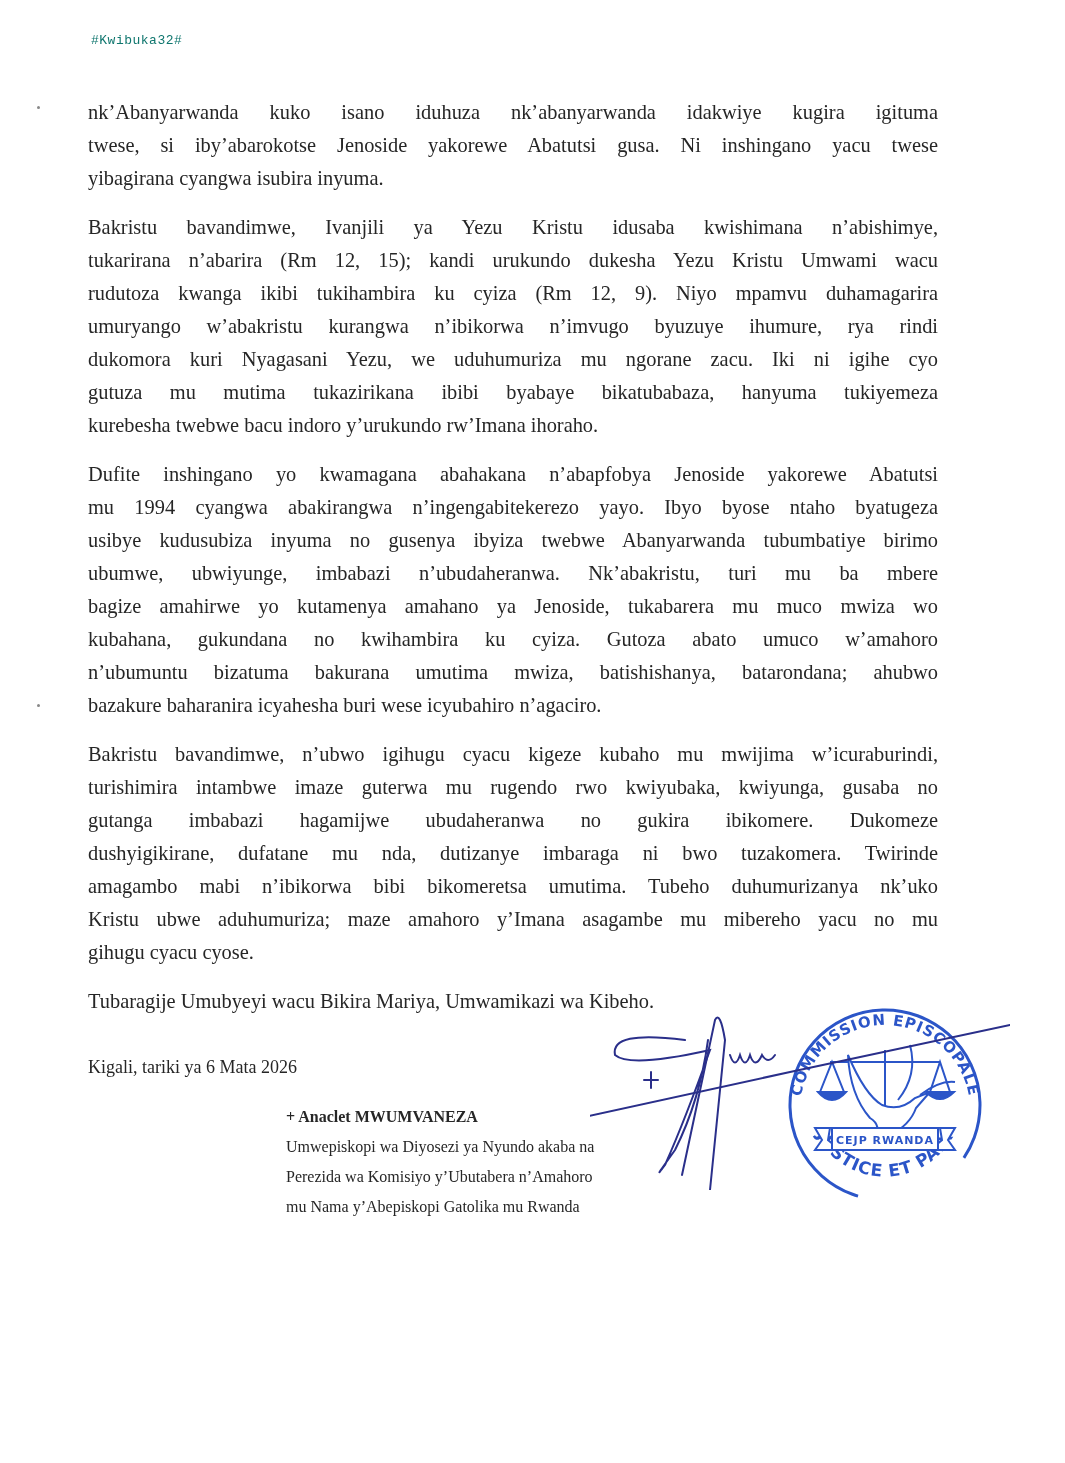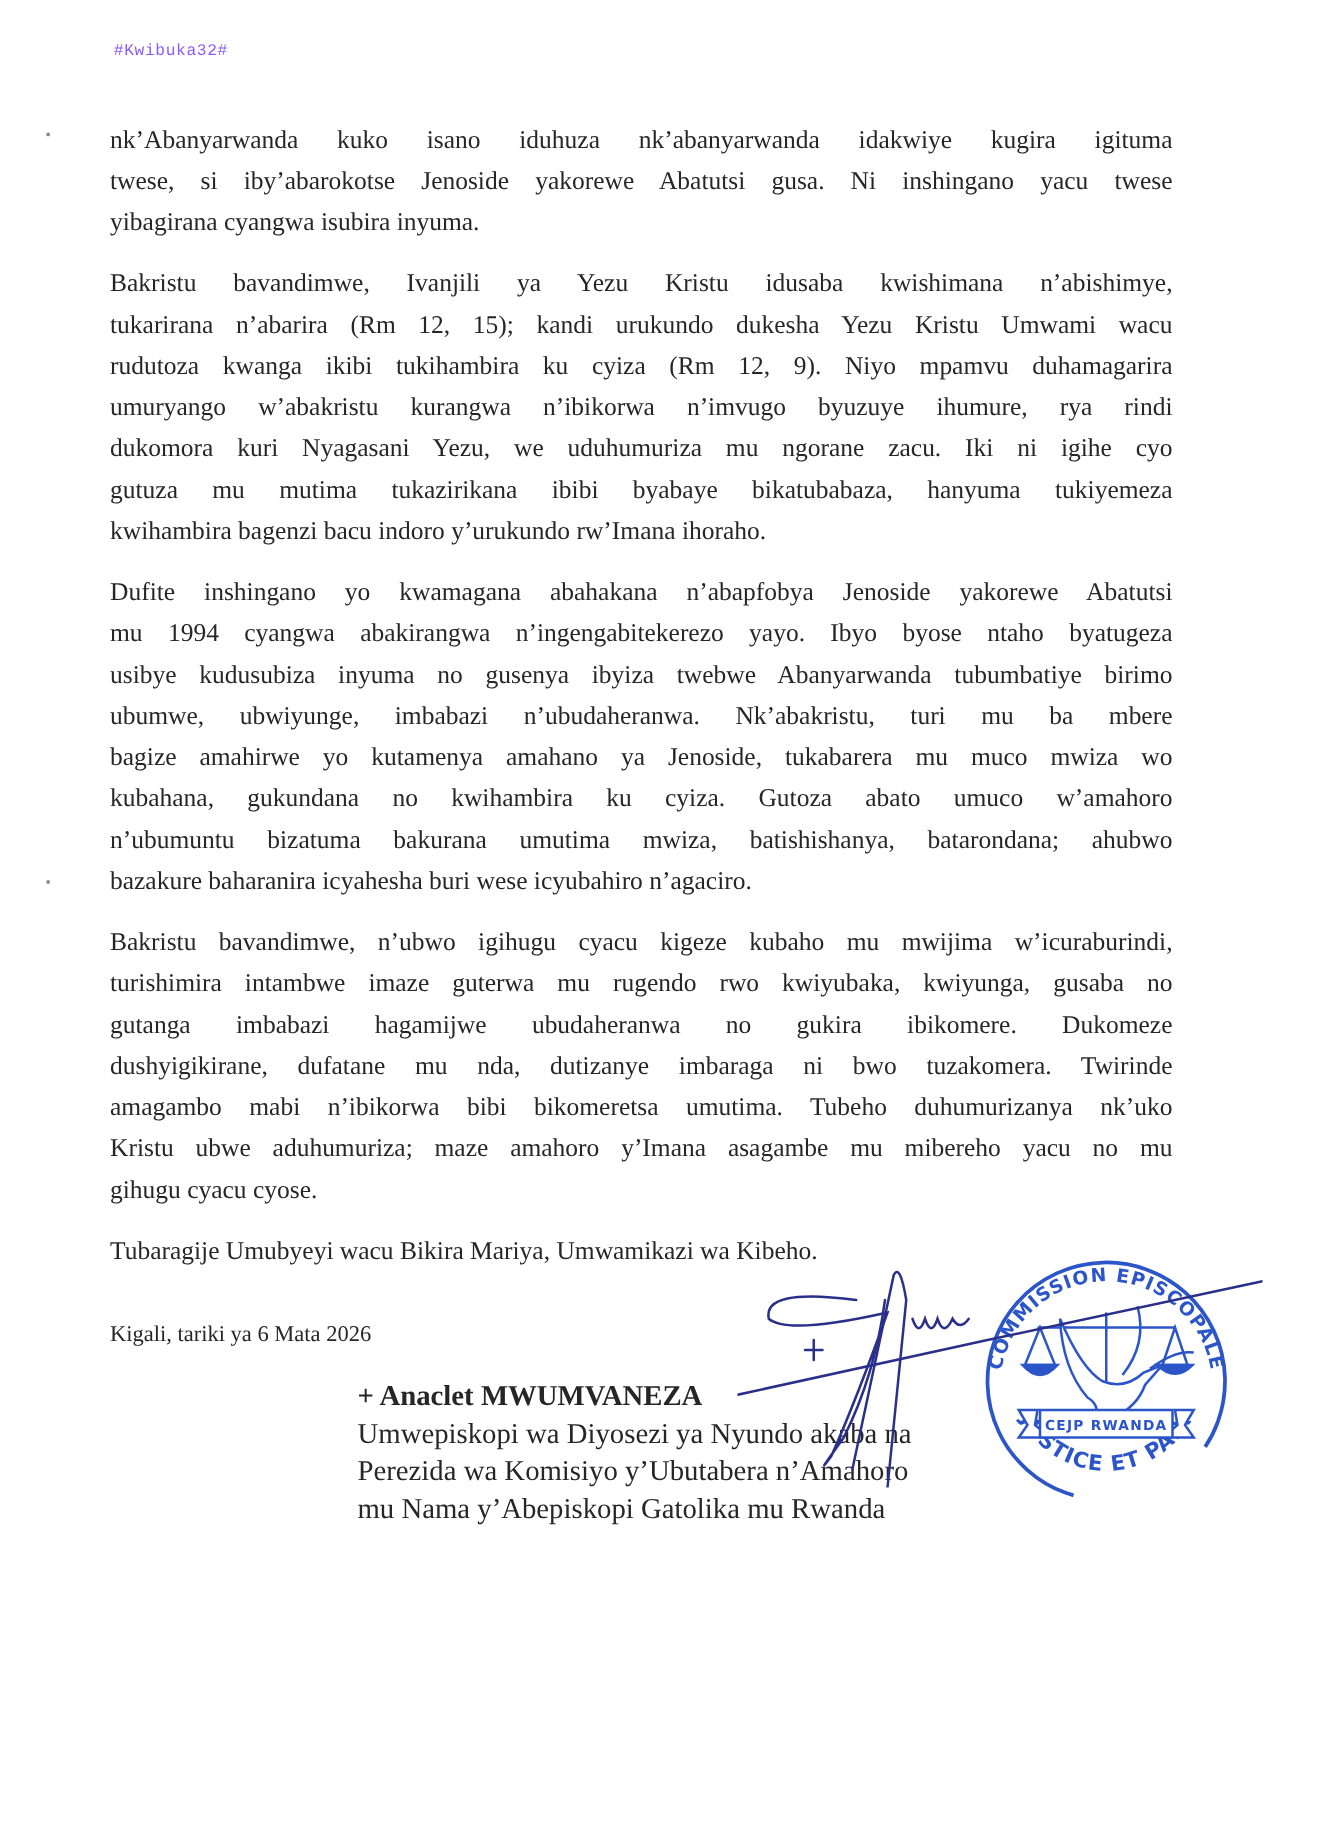--- a/index.html
+++ b/index.html
@@ -1,26 +1,26 @@
 <!DOCTYPE html>
 <html><head>
 <meta charset="utf-8">
 <style>
   html, body { margin: 0; padding: 0; background: #ffffff; }
   body { width: 1065px; height: 1463px; position: relative; overflow: hidden;
          font-family: "Liberation Serif", serif; color: #262626; }
   .hashtag { position: absolute; left: 91px; top: 33px; font-family: "Liberation Mono", monospace;
-             font-size: 13px; color: #8b5cf6; letter-spacing: 0.5px; }
+             font-size: 13px; color: #0f766e; letter-spacing: 0.5px; }
   .speck { position: absolute; width: 3px; height: 3px; background: #888; border-radius: 50%; }
   .body-text { position: absolute; left: 88px; top: 96px; width: 850px; font-size: 20.4px; line-height: 33px; }
   .para { margin: 0 0 16px 0; text-align: justify; text-align-last: left; }
   .para .ln { display: block; text-align: justify; text-align-last: justify; white-space: nowrap; }
   .para .ln.last { text-align-last: left; }
   .date { position: absolute; left: 88px; top: 1057px; font-size: 18px; }
-  .sig-block { position: absolute; left: 286px; top: 1102px; font-size: 23px; line-height: 30px; }
+  .sig-block { position: absolute; left: 286px; top: 1102px; font-size: 16px; line-height: 30px; }
   .sig-name { font-weight: bold; }
   .signature { position: absolute; left: 590px; top: 1000px; width: 420px; height: 190px; }
   .stamp { position: absolute; left: 770px; top: 1000px; width: 230px; height: 200px; }
 </style>
 </head>
 <body>
 
 <div class="hashtag">#Kwibuka32#</div>
 <div class="speck" style="left:37px;top:106px;"></div>
 <div class="speck" style="left:37px;top:704px;"></div>
@@ -31,21 +31,21 @@
     <span class="ln">twese, si iby’abarokotse Jenoside yakorewe Abatutsi gusa. Ni inshingano yacu twese</span>
     <span class="ln last">yibagirana cyangwa isubira inyuma.</span>
   </p>
   <p class="para">
     <span class="ln">Bakristu bavandimwe, Ivanjili ya Yezu Kristu idusaba kwishimana n’abishimye,</span>
     <span class="ln">tukarirana n’abarira (Rm 12, 15); kandi urukundo dukesha Yezu Kristu Umwami wacu</span>
     <span class="ln">rudutoza kwanga ikibi tukihambira ku cyiza (Rm 12, 9). Niyo mpamvu duhamagarira</span>
     <span class="ln">umuryango w’abakristu kurangwa n’ibikorwa n’imvugo byuzuye ihumure, rya rindi</span>
     <span class="ln">dukomora kuri Nyagasani Yezu, we uduhumuriza mu ngorane zacu. Iki ni igihe cyo</span>
     <span class="ln">gutuza mu mutima tukazirikana ibibi byabaye bikatubabaza, hanyuma tukiyemeza</span>
-    <span class="ln last">kwihambira bagenzi bacu indoro y’urukundo rw’Imana ihoraho.</span>
+    <span class="ln last">kurebesha twebwe bacu indoro y’urukundo rw’Imana ihoraho.</span>
   </p>
   <p class="para">
     <span class="ln">Dufite inshingano yo kwamagana abahakana n’abapfobya Jenoside yakorewe Abatutsi</span>
     <span class="ln">mu 1994 cyangwa abakirangwa n’ingengabitekerezo yayo. Ibyo byose ntaho byatugeza</span>
     <span class="ln">usibye kudusubiza inyuma no gusenya ibyiza twebwe Abanyarwanda tubumbatiye birimo</span>
     <span class="ln">ubumwe, ubwiyunge, imbabazi n’ubudaheranwa. Nk’abakristu, turi mu ba mbere</span>
     <span class="ln">bagize amahirwe yo kutamenya amahano ya Jenoside, tukabarera mu muco mwiza wo</span>
     <span class="ln">kubahana, gukundana no kwihambira ku cyiza. Gutoza abato umuco w’amahoro</span>
     <span class="ln">n’ubumuntu bizatuma bakurana umutima mwiza, batishishanya, batarondana; ahubwo</span>
     <span class="ln last">bazakure baharanira icyahesha buri wese icyubahiro n’agaciro.</span>

